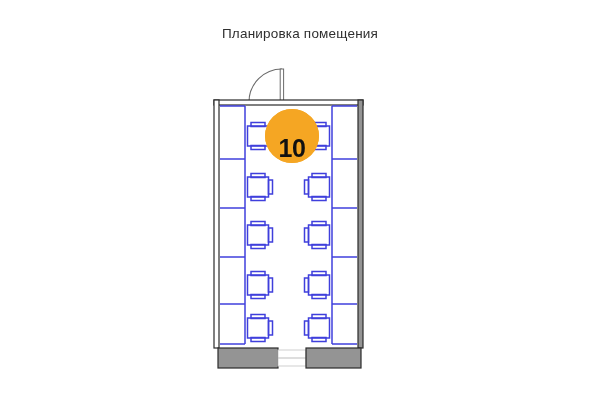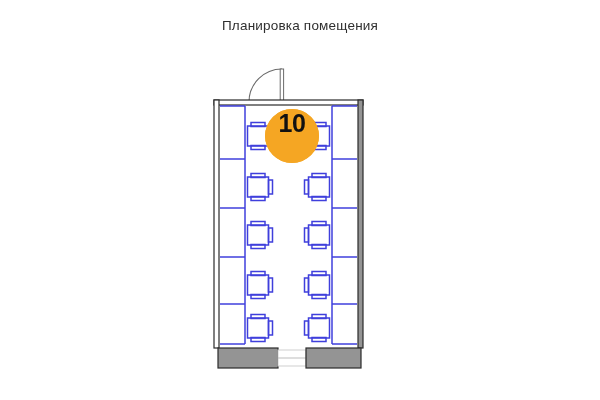--- a/index.html
+++ b/index.html
@@ -11,21 +11,21 @@
     width: 600px;
     height: 400px;
     position: relative;
     overflow: hidden;
     font-family: "Liberation Sans", sans-serif;
     color: #2b2b2b;
   }
   #plan-title {
     position: absolute;
     left: 0;
-    top: 18px;
+    top: 26px;
     width: 600px;
     text-align: center;
     font-size: 13.5px;
     font-weight: 400;
     letter-spacing: 0.2px;
     color: #2f2f2f;
     white-space: nowrap;
   }
   #floorplan-canvas {
     position: absolute;
@@ -33,21 +33,21 @@
     top: 0;
     width: 600px;
     height: 400px;
   }
   #room-badge {
     position: absolute;
     width: 54px;
     height: 54px;
     border-radius: 50%;
     display: flex;
-    align-items: flex-start;
+    align-items: flex-end;
     justify-content: center;
     font-size: 25px;
     font-weight: bold;
     color: #111111;
     font-family: "Liberation Sans", sans-serif;
     letter-spacing: -0.5px;
   }
 </style>
 </head>
 <body>

